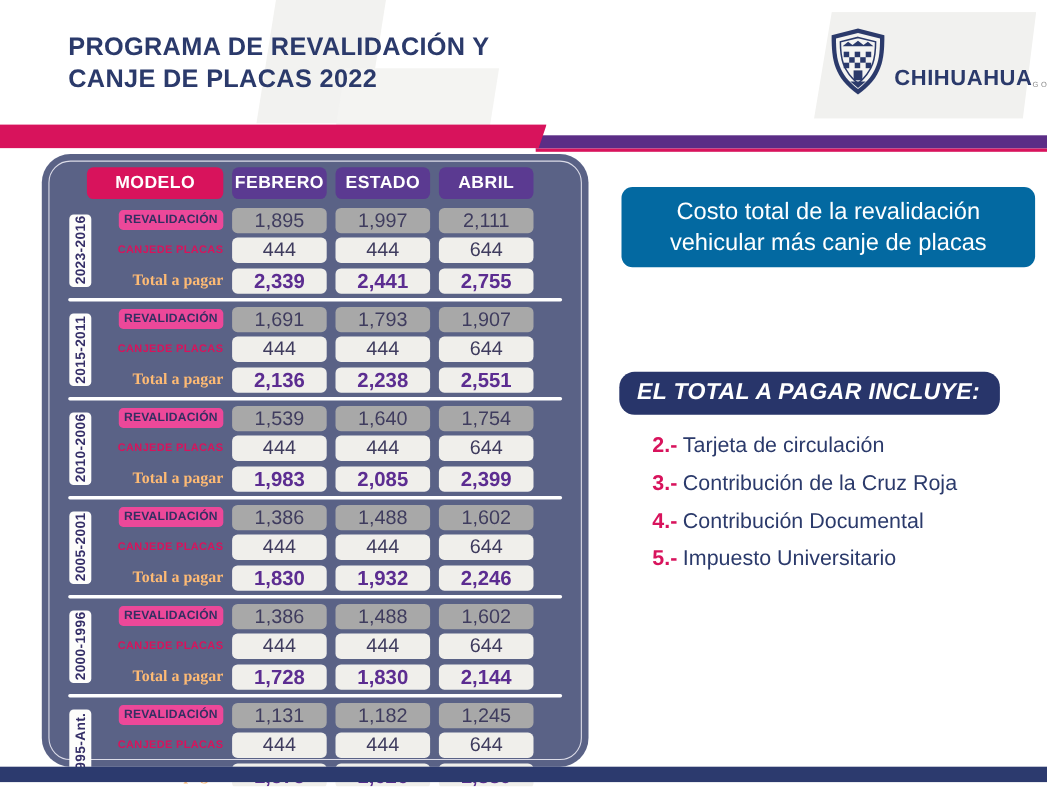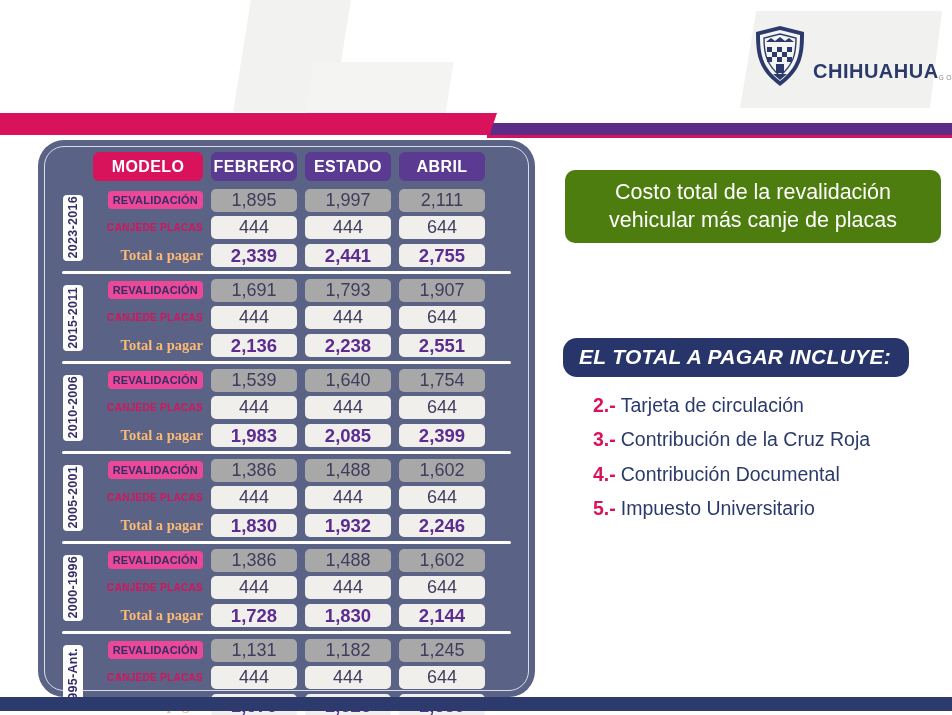--- a/index.html
+++ b/index.html
@@ -37,21 +37,21 @@
   .panel{position:absolute;left:38px;top:140px;width:497px;height:557px;background:#5a6286;
          border-radius:26px;z-index:4;box-sizing:border-box;padding-top:12px;}
   .panel::before{content:"";position:absolute;inset:6px;border:1.5px solid #dcdce8;border-radius:20px;
                  pointer-events:none;}
 
   .tgrid{display:grid;grid-template-columns:20px 112px 86px 86px 86px;
          column-gap:8px;padding-left:25px;align-items:center;}
   .thead{margin-bottom:8px;}
   .hbox{border-radius:6px;color:#fff;font-weight:bold;font-size:16px;text-align:center;
         height:29px;line-height:29px;letter-spacing:.4px;}
-  .hbox.modelo{grid-column:1 / 3;width:110px;justify-self:end;background:#d8135c;}
+  .hbox.modelo{grid-column:1 / 3;width:124px;justify-self:end;background:#d8135c;}
   .hbox.month{background:#5b3a91;}
 
   .group{grid-template-rows:22px 27px 22px;row-gap:3px;position:relative;}
   .separator{height:3px;background:#fff;margin:5px 24px 5px 24px;border-radius:2px;}
 
   .year-box{grid-column:1;grid-row:1 / 4;background:#fdfdfb;border-radius:4px;width:20px;height:66px;
             align-self:center;justify-self:start;display:flex;align-items:center;justify-content:center;}
   .year-text{writing-mode:vertical-rl;transform:rotate(180deg);color:#352f68;font-weight:bold;
              font-size:12.5px;letter-spacing:.3px;white-space:nowrap;}
 
@@ -63,41 +63,45 @@
   .lbl-total{grid-row:3;color:#fdba74;font-weight:bold;font-size:14.5px;font-family:Liberation Serif, serif;}
 
   .cell{height:23px;border-radius:5px;text-align:center;font-size:18px;line-height:23px;
         color:#3f3c5e;background:#f0efeb;}
   .cell.gray{background:#a8a8a8;grid-row:1;}
   .cell.canje-v{grid-row:2;}
   .cell.total-v{grid-row:3;color:#5c2d91;font-weight:bold;font-size:18.5px;}
   .col3{grid-column:3;} .col4{grid-column:4;} .col5{grid-column:5;}
 
   
-  .cost-box{position:absolute;left:565px;top:170px;width:376px;box-sizing:border-box;background:#4d7c0f;
+  .cost-box{position:absolute;left:565px;top:170px;width:376px;box-sizing:border-box;background:#0369a1;
             border-radius:10px;color:#fff;font-size:21.5px;line-height:1.28;text-align:center;
             padding:9px 10px;z-index:4;}
   .includes-title{position:absolute;left:563px;top:338px;background:#28356a;border-radius:14px;
                   color:#fff;font-weight:bold;font-style:italic;font-size:21px;letter-spacing:.3px;
                   padding:7px 18px 8px 16px;z-index:4;white-space:nowrap;}
   .includes-list{position:absolute;left:593px;top:394px;list-style:none;margin:0;padding:0;z-index:4;}
   .includes-list li{font-size:19.5px;color:#2b3a6b;margin-bottom:11px;line-height:1.2;}
   .includes-list .num{color:#d8135c;font-weight:bold;margin-right:5px;}
 
   
   .bottom-bar{position:absolute;left:0;right:0;top:697px;height:14px;background:#2c3a6e;z-index:4;}
 </style>
 </head>
 <body>
 
 <div class="page">
 
   <div class="deco deco-a"></div>
   <div class="deco deco-b"></div>
 
+  <div class="page-title">
+    <div>PROGRAMA DE REVALIDACIÓN Y</div>
+    <div>CANJE DE PLACAS 2022</div>
+  </div>
 
   <div class="logo-block">
     <div class="logo-bg"></div>
     <div class="logo-inner">
       <svg class="shield" viewBox="0 0 52 62">
         <path d="M26 1 L50 7 C50 30 48 45 26 61 C4 45 2 30 2 7 Z" fill="#2b3a6b"></path>
         <path d="M26 5 L46 10 C46 29 44 42 26 56 C8 42 6 29 6 10 Z" fill="#f4f4f2"></path>
         <path d="M26 9 L42 13 C42 28 40 39 26 51 C12 39 10 28 10 13 Z" fill="none" stroke="#2b3a6b" stroke-width="1.4"></path>
         <path d="M12 17 l5 -4 4 3 5 -4 5 4 4 -3 5 4 z" fill="#2b3a6b"></path>
         <g fill="#2b3a6b">

